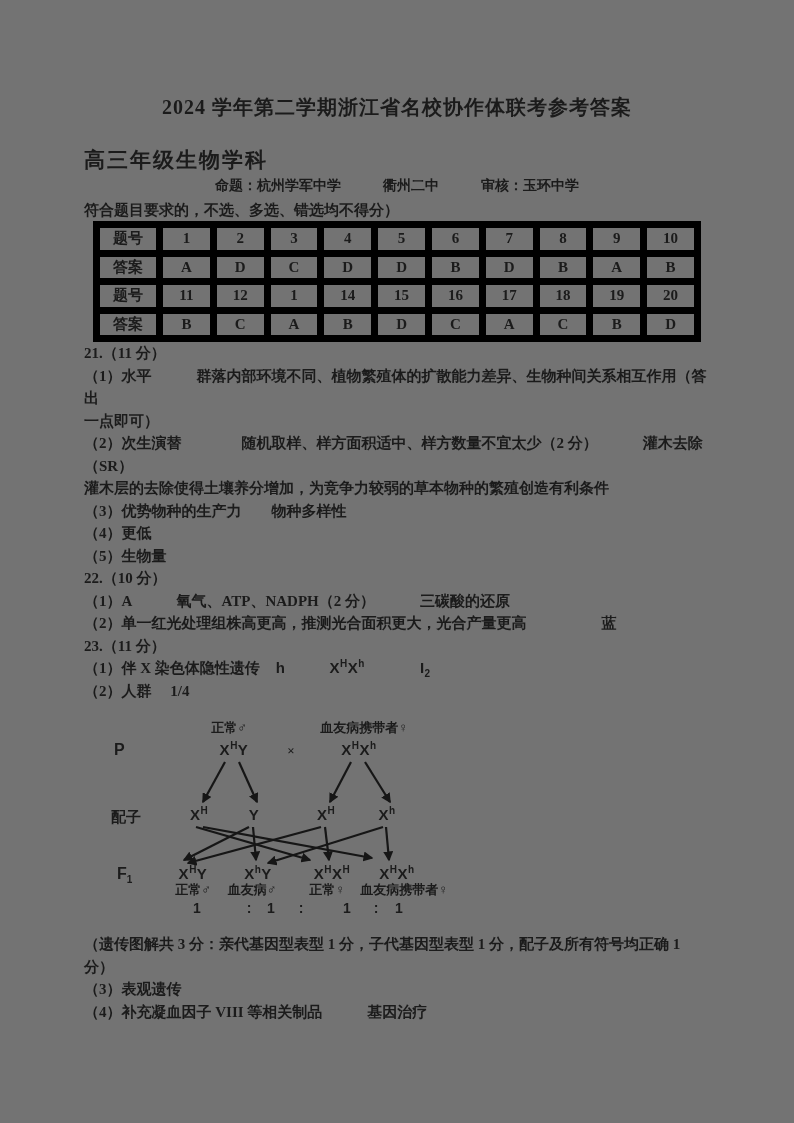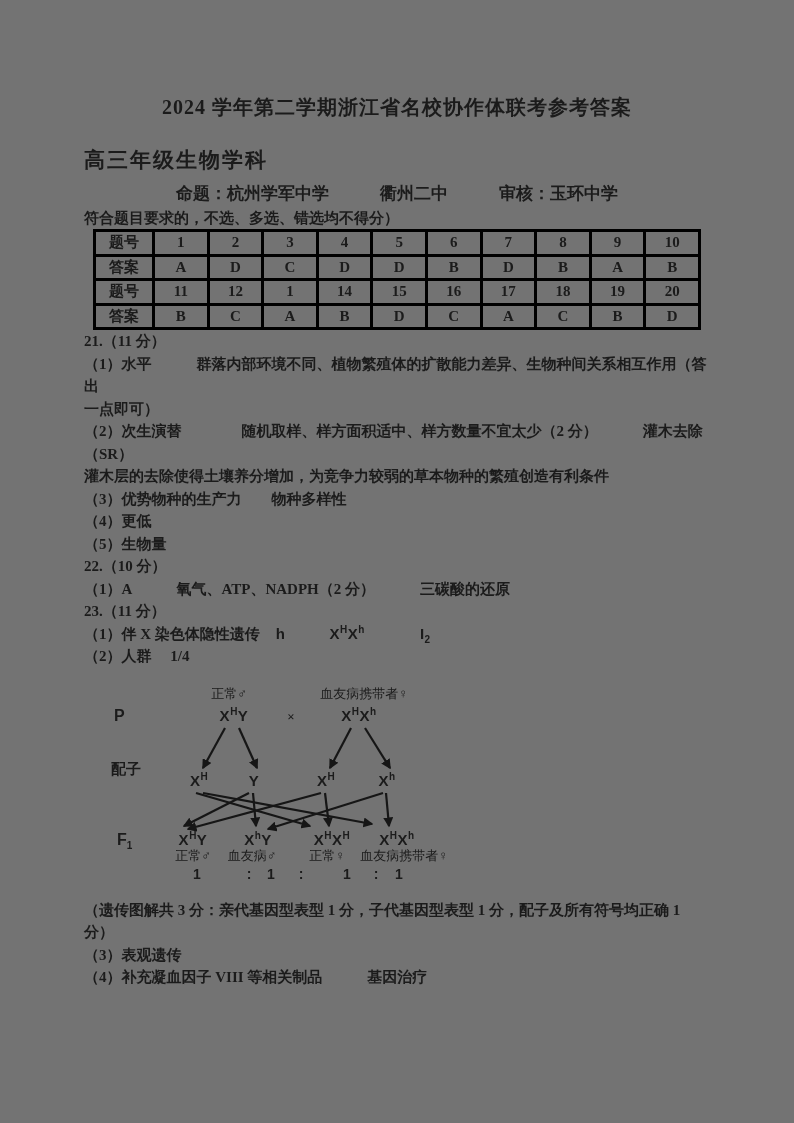--- a/index.html
+++ b/index.html
@@ -11,50 +11,50 @@
   .content{padding:0 84px;}
   .doc-title{
     margin:0;padding-top:94px;font-size:20px;line-height:26px;
     text-align:center;font-weight:700;letter-spacing:1px;
   }
   .doc-subtitle{
     margin:26px 0 0 0;font-size:21px;line-height:28px;
     text-align:left;font-weight:700;letter-spacing:2px;
   }
   .byline{
-    margin-top:9px;font-size:17px;line-height:22px;
+    margin-top:1px;font-size:14px;line-height:22px;
     text-align:center;font-weight:700;
   }
   .intro{margin-top:2px;}
   p.line{margin:0;font-size:15px;line-height:22.5px;font-weight:600;white-space:pre-wrap;}
   .intro p.line{line-height:22px;}
 
   table.answers{
     border-collapse:collapse;margin:0 auto;width:608px;table-layout:fixed;
     border:2px solid #1d1d1d;
   }
   table.answers td{
-    border:3px solid #000000;height:21.5px;text-align:center;
+    border:7px solid #000000;height:21.5px;text-align:center;
     font-size:15px;font-weight:600;padding:0;overflow:hidden;
   }
   table.answers td.qcol{width:56px;}
 
   .sec{margin:0;}
   .q23-l1{display:block;}
   .q23-l1 .gap-a{display:inline-block;width:16px;}
   .q23-l1 .gap-b{display:inline-block;width:44px;}
   .q23-l1 .gap-c{display:inline-block;width:55px;}
   .geno{font-family:"Liberation Sans","DejaVu Sans",sans-serif;font-weight:700;font-size:15px;letter-spacing:0.5px;}
   .geno sup{font-size:10px;line-height:0;}
   .gen-sub sub{font-size:10px;line-height:0;}
 
   .diagram{position:relative;height:215px;margin-top:16px;}
   .diagram .abs{position:absolute;white-space:nowrap;}
   .diagram .ctr{transform:translateX(-50%);}
-  .cjk-label{font-size:13px;line-height:16px;font-weight:400;}
+  .cjk-label{font-size:13px;line-height:16px;font-weight:700;}
   .rowlab{font-family:"Liberation Sans","DejaVu Sans",sans-serif;font-size:16px;line-height:20px;font-weight:700;}
   .rowlab sub{font-size:10px;}
   .cjk-row{font-size:15px;line-height:20px;font-weight:700;}
   .dg-geno{line-height:20px;}
   .cross-x{font-size:13px;line-height:18px;font-weight:700;}
   .ratio{font-family:"Liberation Sans","DejaVu Sans",sans-serif;font-size:14px;line-height:18px;font-weight:700;}
   svg.arrows{position:absolute;left:0;top:0;}
   svg.arrows line{stroke:#161616;stroke-width:2.2;}
 
   .note{margin-top:31px;}
@@ -142,20 +142,21 @@
       <p class="line">（2）次生演替　　　　随机取样、样方面积适中、样方数量不宜太少（2 分）　　　灌木去除（SR）</p>
       <p class="line">灌木层的去除使得土壤养分增加，为竞争力较弱的草本物种的繁殖创造有利条件</p>
       <p class="line">（3）优势物种的生产力　　物种多样性</p>
       <p class="line">（4）更低</p>
       <p class="line">（5）生物量</p>
     </div>
 
     <div class="sec">
       <p class="line">22.（10 分）</p>
       <p class="line">（1）A　　　氧气、ATP、NADPH（2 分）　　　三碳酸的还原</p>
+      <p class="line">（2）单一红光处理组株高更高，推测光合面积更大，光合产量更高　　　　　蓝</p>
     </div>
 
     <div class="sec">
       <p class="line">23.（11 分）</p>
       <p class="line q23-l1"><span>（1）伴 X 染色体隐性遗传</span><span class="gap-a"></span><span class="geno">h</span><span class="gap-b"></span><span class="geno"><span>X</span><sup>H</sup><span>X</span><sup>h</sup></span><span class="gap-c"></span><span class="geno gen-sub"><span>I</span><sub>2</sub></span></p>
       <p class="line">（2）人群　 1/4</p>
     </div>
 
     <div class="diagram">
       <svg class="arrows" width="420" height="215" viewBox="0 0 420 215">
@@ -179,21 +180,21 @@
       </svg>
 
       <span class="abs ctr cjk-label" style="left:145px;top:2px;">正常♂</span>
       <span class="abs ctr cjk-label" style="left:280px;top:2px;">血友病携带者♀</span>
 
       <span class="abs rowlab" style="left:30px;top:22px;">P</span>
       <span class="abs ctr geno dg-geno" style="left:150px;top:22px;"><span>X</span><sup>H</sup><span>Y</span></span>
       <span class="abs ctr cross-x" style="left:207px;top:24px;">×</span>
       <span class="abs ctr geno dg-geno" style="left:275px;top:22px;"><span>X</span><sup>H</sup><span>X</span><sup>h</sup></span>
 
-      <span class="abs cjk-row" style="left:27px;top:75px;">配子</span>
+      <span class="abs cjk-row" style="left:27px;top:89px;">配子</span>
       <span class="abs ctr geno dg-geno" style="left:115px;top:87px;"><span>X</span><sup>H</sup></span>
       <span class="abs ctr geno dg-geno" style="left:170px;top:87px;"><span>Y</span></span>
       <span class="abs ctr geno dg-geno" style="left:242px;top:87px;"><span>X</span><sup>H</sup></span>
       <span class="abs ctr geno dg-geno" style="left:303px;top:87px;"><span>X</span><sup>h</sup></span>
 
       <span class="abs rowlab" style="left:33px;top:146px;"><span>F</span><sub>1</sub></span>
       <span class="abs ctr geno dg-geno" style="left:109px;top:146px;"><span>X</span><sup>H</sup><span>Y</span></span>
       <span class="abs ctr geno dg-geno" style="left:174px;top:146px;"><span>X</span><sup>h</sup><span>Y</span></span>
       <span class="abs ctr geno dg-geno" style="left:248px;top:146px;"><span>X</span><sup>H</sup><span>X</span><sup>H</sup></span>
       <span class="abs ctr geno dg-geno" style="left:313px;top:146px;"><span>X</span><sup>H</sup><span>X</span><sup>h</sup></span>

